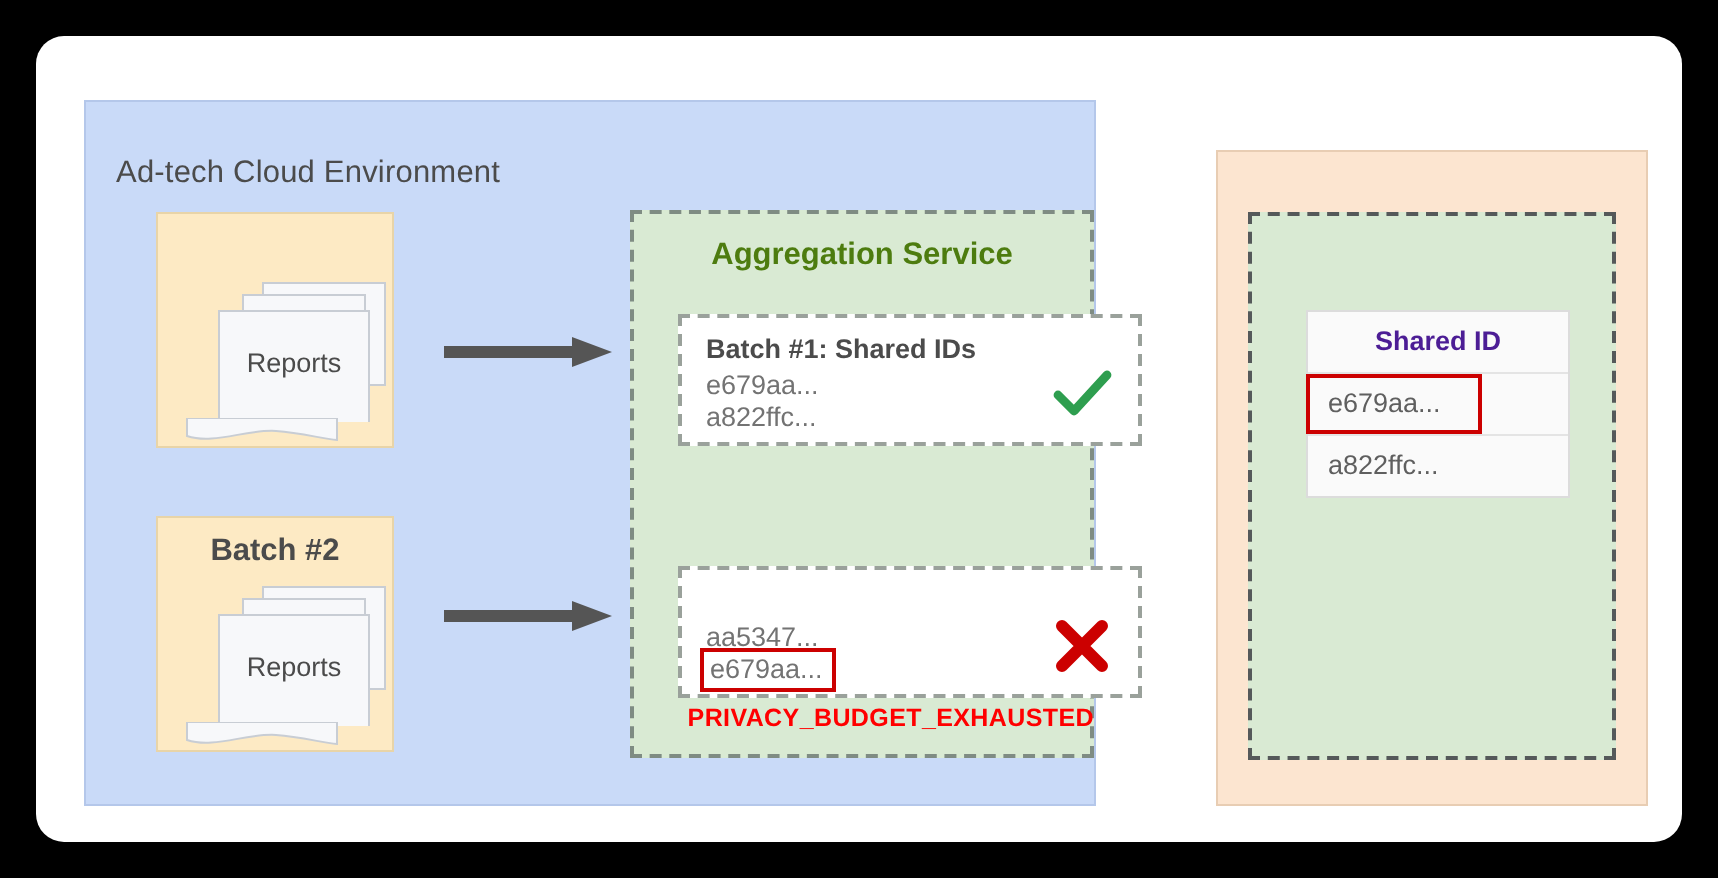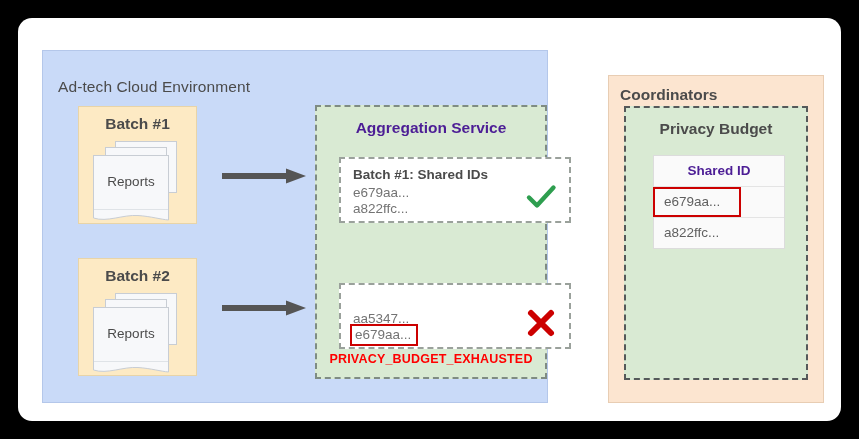--- a/index.html
+++ b/index.html
@@ -63,20 +63,21 @@
     color: #4b4b4b;
   }
 
   
   .docstack { position: absolute; left: 14px; top: 34px; width: 94px; height: 74px; }
   .doc {
     position: absolute;
     background: #f7f8fa;
     border: 1px solid #c8cdd4;
     box-sizing: border-box;
+    margin-left: 16px;
   }
   .doc.back2 { left: 22px; top: 0px;  width: 62px; height: 52px; }
   .doc.back1 { left: 12px; top: 6px;  width: 62px; height: 54px; }
   .doc.front {
     left: 0px; top: 14px; width: 76px; height: 56px;
     border-bottom: none;
   }
   .doc-wave {
     position: absolute;
     left: 0px; top: 68px;
@@ -99,21 +100,21 @@
     width: 232px; height: 274px;
     background: #d9ead3;
     border: 2px dashed #7f8c83;
   }
   #agg-title {
     position: absolute;
     left: 0; right: 0; top: 12px;
     text-align: center;
     font-size: 15.5px;
     font-weight: bold;
-    color: #4c1d95;
+    color: #4d7c0f;
   }
 
   .id-card {
     position: absolute;
     background: #ffffff;
     border: 2px dashed #9aa19b;
     width: 182px;
     height: 62px;
     left: 22px;
     padding-left: 46px;
@@ -146,21 +147,21 @@
   }
   .status-icon {
     position: absolute;
     right: 12px;
     top: 22px;
     width: 32px; height: 32px;
   }
   #budget-error {
     left: 297px; top: 334px;
     width: 232px;
-    text-align: center;
+    text-align: right;
     font-size: 12.5px;
     font-weight: bold;
     color: #ff0000;
     letter-spacing: .2px;
   }
 
   
   #coord-panel {
     left: 590px; top: 57px;
     width: 216px; height: 328px;
@@ -229,21 +230,20 @@
 </style>
 </head>
 <body>
 
 <div id="canvas">
 
   <div class="abs" id="adtech-panel"></div>
   <div class="abs" id="adtech-title">Ad-tech Cloud Environment</div>
 
   <div class="abs batch-box" id="batch1-box">
-    <div class="batch-title">Batch #1</div>
     <div class="docstack">
       <div class="doc back2"></div>
       <div class="doc back1"></div>
       <div class="doc front">
         <div class="doc-label">Reports</div>
       </div>
       <svg class="doc-wave" viewBox="0 0 76 12" preserveAspectRatio="none">
         <path d="M0.5,0 L0.5,9 C14,13.5 30,5.5 45,6.5 C58,7.4 68,10.4 75.5,11 L75.5,0 Z" fill="#f7f8fa" stroke="#c8cdd4" stroke-width="1"></path>
       </svg>
     </div>
@@ -287,24 +287,22 @@
       <div class="card-id boxed">e679aa...</div>
       <svg class="status-icon" viewBox="0 0 32 32">
         <path d="M6,6 L26,26 M26,6 L6,26" fill="none" stroke="#cc0000" stroke-width="6" stroke-linecap="round"></path>
       </svg>
     </div>
   </div>
 
   <div class="abs" id="budget-error">PRIVACY_BUDGET_EXHAUSTED</div>
 
   <div class="abs" id="coord-panel"></div>
-  <div class="abs" id="coord-title">Coordinators</div>
 
   <div class="abs" id="privacy-box">
-    <div id="privacy-title">Privacy Budget</div>
 
     <div id="pb-table">
       <div class="pb-row">
         <div class="pb-head">Shared ID</div>
       </div>
       <div class="pb-row">
         <div class="pb-cell highlight">e679aa...</div>
       </div>
       <div class="pb-row">
         <div class="pb-cell">a822ffc...</div>

